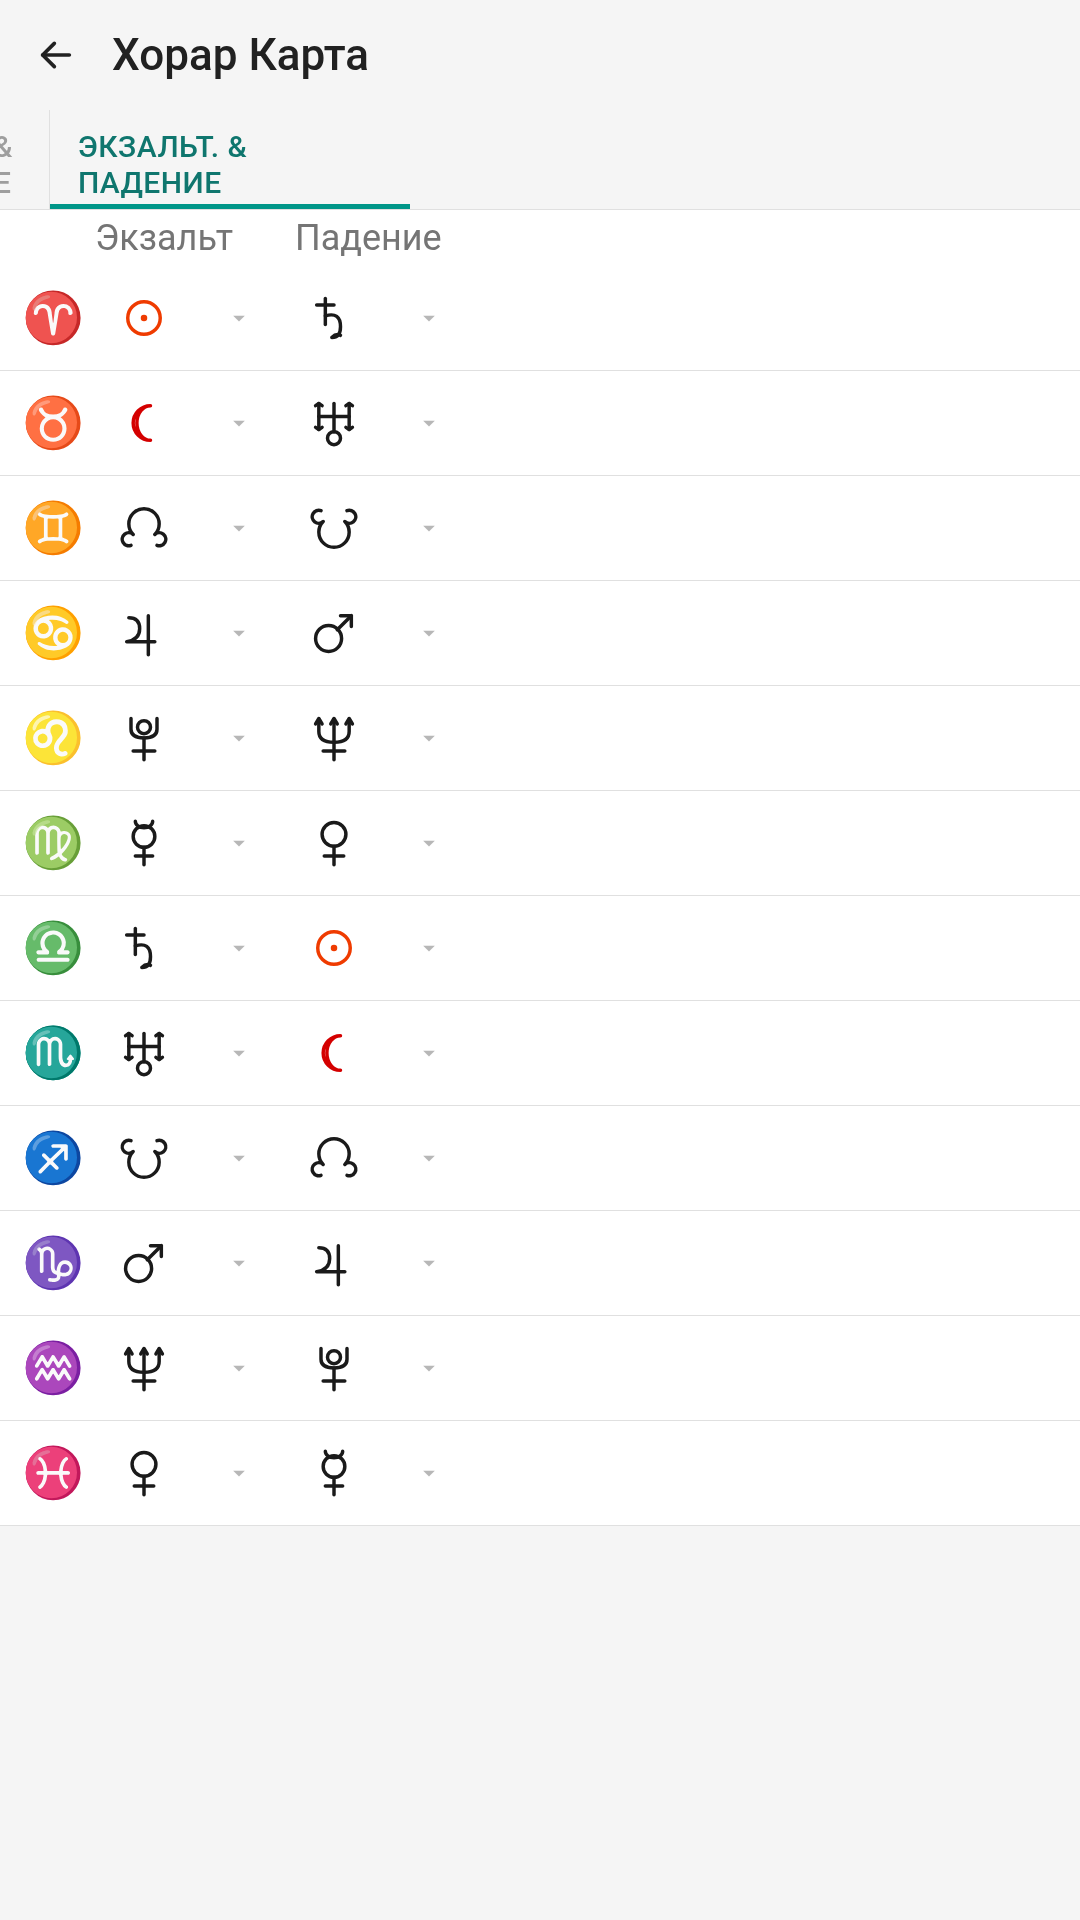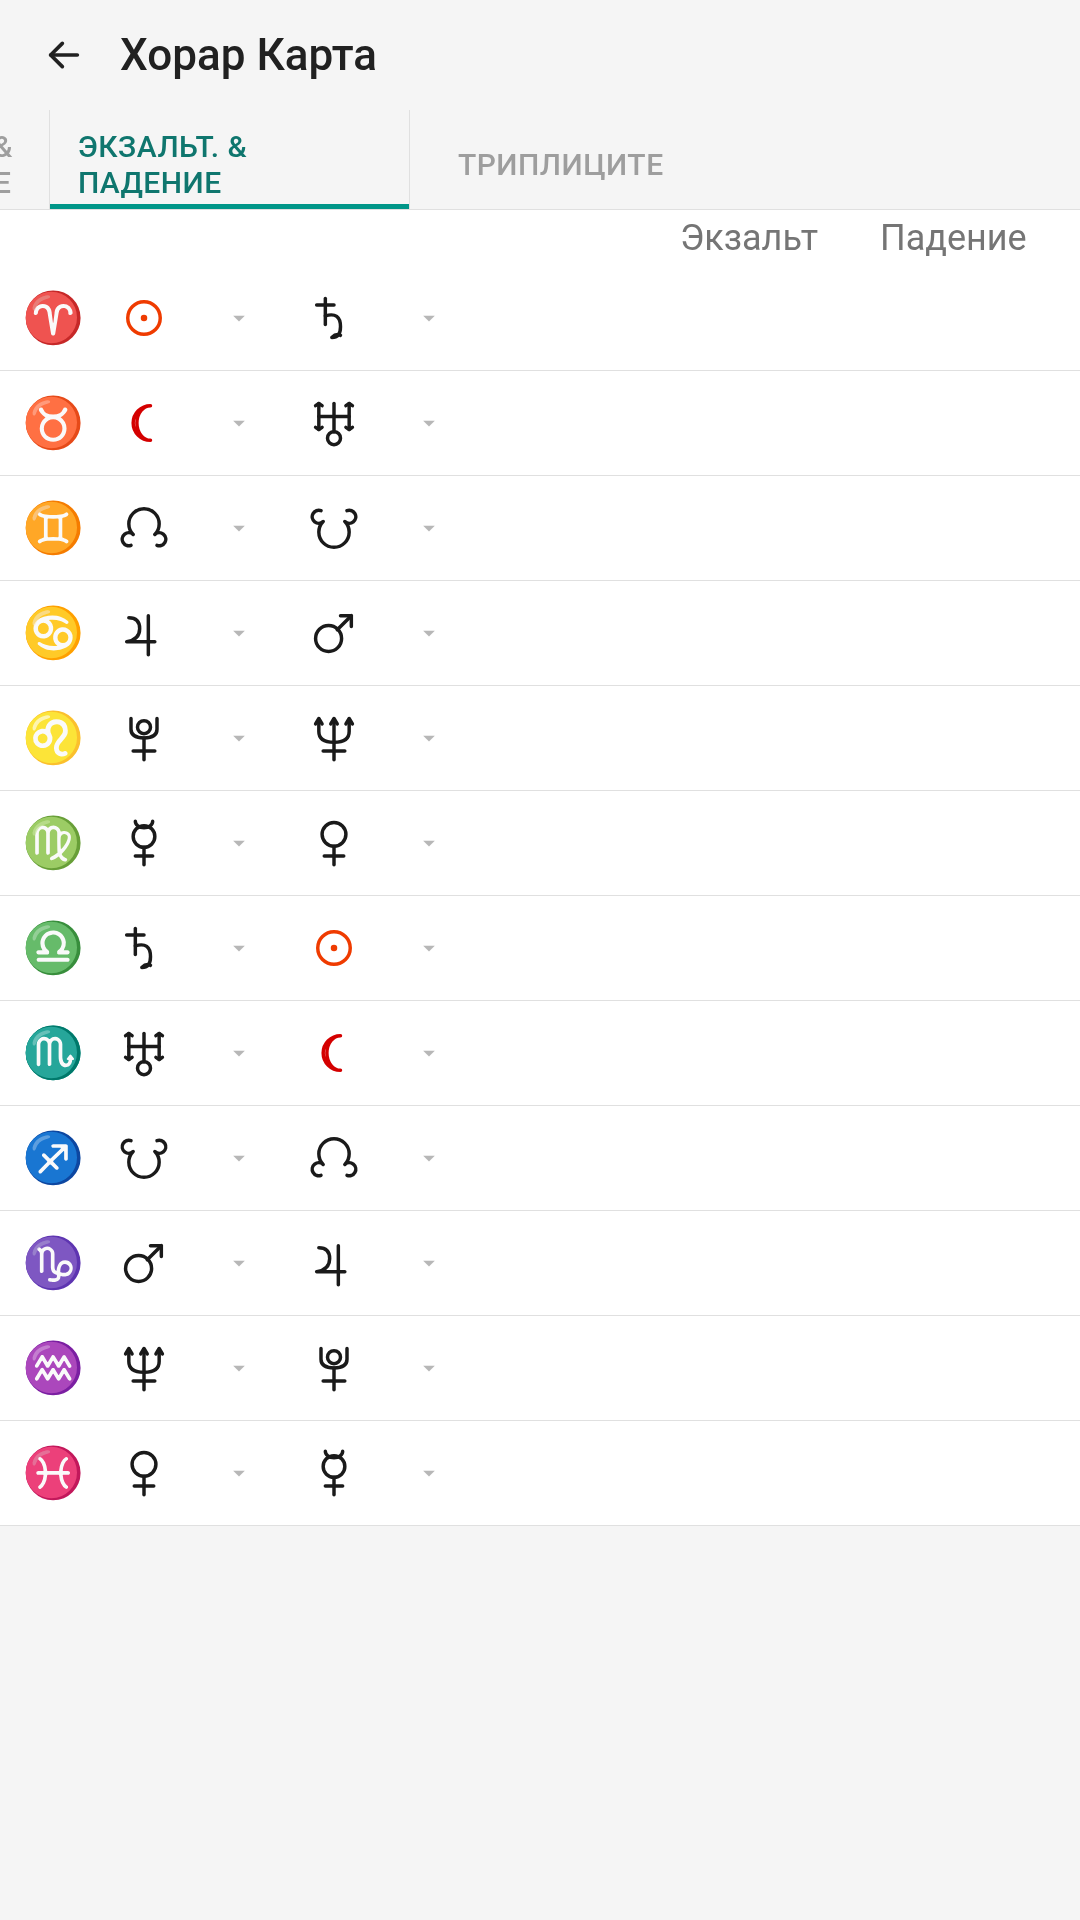--- a/index.html
+++ b/index.html
@@ -7,21 +7,21 @@
     font-family: Roboto, "Helvetica Neue", Arial, sans-serif;
     background: #f5f5f5;
     width: 1080px;
     height: 1920px;
     overflow: hidden;
   }
   .app-bar {
     display: flex;
     align-items: center;
     height: 110px;
-    padding: 0 36px;
+    padding: 0 28px;
     background: #f5f5f5;
   }
   .back-btn {
     width: 56px;
     height: 56px;
     display: flex;
     align-items: center;
     justify-content: center;
     cursor: pointer;
   }
@@ -72,21 +72,20 @@
   .tab.center { width: 360px; }
   .tab.right-partial { padding-left: 48px; padding-right: 0; }
 
   .col-headers {
     display: flex;
     background: #ffffff;
     height: 56px;
     align-items: center;
     font-size: 36px;
     color: #757575;
-    justify-content: flex-end;
   }
   .col-headers .spacer-sign { width: 95px; }
   .col-headers .h1 { width: 200px; }
   .col-headers .h2 { width: 200px; margin-left: 0; }
 
   .row {
     display: flex;
     align-items: center;
     height: 105px;
     background: #ffffff;
@@ -136,21 +135,20 @@
     </svg>
   </div>
   <div class="app-title">Хорар Карта</div>
 </div>
 
 <div class="tabs">
   <div class="tab left-partial">ТЕЛЬ &amp;
 НАНИЕ</div>
   <div class="tab center active">ЭКЗАЛЬТ. &amp;
 ПАДЕНИЕ</div>
-  <div class="tab right-partial">ТРИПЛИЦИТЕ</div>
 </div>
 
 <div class="col-headers">
   <div class="spacer-sign"></div>
   <div class="h1">Экзальт</div>
   <div class="h2">Падение</div>
 </div>
 
 <div id="rows-container">
     <div class="row">

